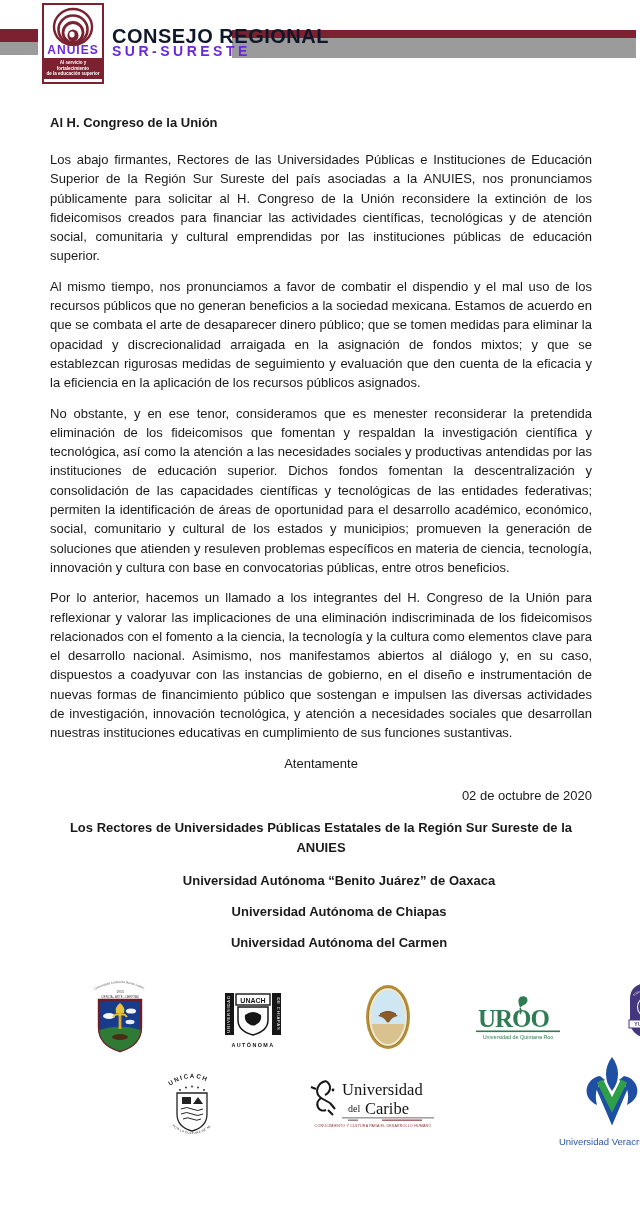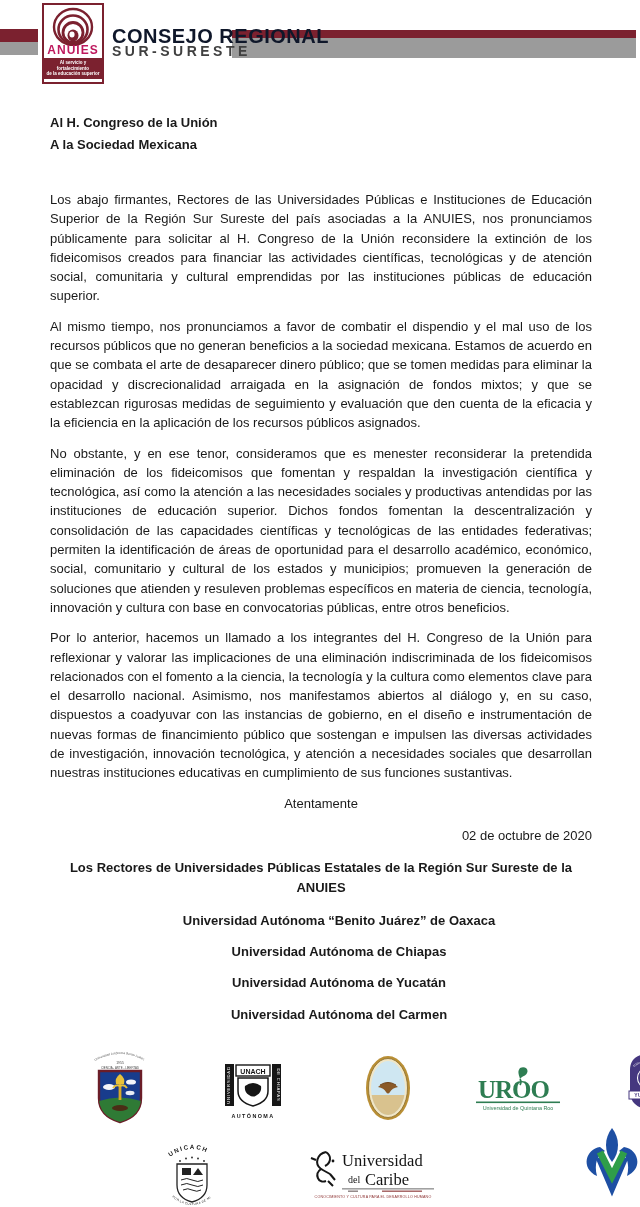--- a/index.html
+++ b/index.html
@@ -15,34 +15,34 @@
   .bar-left-gray{left:0;top:42px;width:38px;height:13px;background:#9b9b9b;}
   .bar-right-maroon{left:232px;top:30px;width:404px;height:8px;background:#7b212f;}
   .bar-right-gray{left:232px;top:38px;width:404px;height:20px;background:#9b9b9b;}
   .logo-box{
     position:absolute;left:42px;top:3px;width:62px;height:81px;
     border:2px solid #7b212f;background:#fff;box-sizing:border-box;
     display:flex;flex-direction:column;align-items:center;
   }
   .logo-rings{margin-top:1px;}
   .logo-acronym{
-    font-weight:bold;font-size:12px;letter-spacing:1px;color:#be185d;
+    font-weight:bold;font-size:12px;letter-spacing:1px;color:#6d28d9;
     line-height:12px;margin-top:-2px;text-align:center;
   }
   .logo-strip{
     margin-top:2px;width:100%;background:#7b212f;color:#fff;
     font-size:4.5px;line-height:5.5px;text-align:center;padding:2px 0 2px 0;
     font-weight:bold;
   }
   .council{position:absolute;left:112px;top:29px;line-height:15px;white-space:nowrap;}
   .council-1{font-size:20px;font-weight:bold;color:#0f172a;letter-spacing:0.5px;}
-  .council-2{font-size:14px;font-weight:bold;color:#404040;letter-spacing:3.5px;}
+  .council-2{font-size:14px;font-weight:bold;color:#6d28d9;letter-spacing:3.5px;}
   
   .content{padding:22px 48px 0 50px;font-size:13px;line-height:19.3px;}
-  .addressee{font-weight:bold;line-height:22px;margin-bottom:34px;}
+  .addressee{font-weight:bold;line-height:22px;margin-bottom:16px;}
   .content p{margin:0 0 11px 0;text-align:justify;}
   .center{text-align:center;}
   .closing{margin-top:6px;}
   .date{margin-top:13px;text-align:right;}
   .sig-title{margin-top:13px;font-weight:bold;}
   .uni-cols{display:flex;margin-top:14px;font-weight:bold;margin-left:36px;}
   .uni-col{flex:1;}
   .uni-item{text-align:center;margin-bottom:12px;line-height:19.3px;}
   
   .logos{position:relative;height:185px;margin-top:10px;}
@@ -86,37 +86,35 @@
 
     <div class="council">
       <div class="council-1">CONSEJO REGIONAL</div>
       <div class="council-2">SUR-SURESTE</div>
     </div>
   </div>
 
   <div class="content">
     <div class="addressee">
       <div>Al H. Congreso de la Unión</div>
-      <div>A la Sociedad Mexicana</div>
     </div>
 
     <p>Los abajo firmantes, Rectores de las Universidades Públicas e Instituciones de Educación Superior de la Región Sur Sureste del país asociadas a la ANUIES, nos pronunciamos públicamente para solicitar al H. Congreso de la Unión reconsidere la extinción de los fideicomisos creados para financiar las actividades científicas, tecnológicas y de atención social, comunitaria y cultural emprendidas por las instituciones públicas de educación superior.</p>
     <p>Al mismo tiempo, nos pronunciamos a favor de combatir el dispendio y el mal uso de los recursos públicos que no generan beneficios a la sociedad mexicana. Estamos de acuerdo en que se combata el arte de desaparecer dinero público; que se tomen medidas para eliminar la opacidad y discrecionalidad arraigada en la asignación de fondos mixtos; y que se establezcan rigurosas medidas de seguimiento y evaluación que den cuenta de la eficacia y la eficiencia en la aplicación de los recursos públicos asignados.</p>
     <p>No obstante, y en ese tenor, consideramos que es menester reconsiderar la pretendida eliminación de los fideicomisos que fomentan y respaldan la investigación científica y tecnológica, así como la atención a las necesidades sociales y productivas antendidas por las instituciones de educación superior. Dichos fondos fomentan la descentralización y consolidación de las capacidades científicas y tecnológicas de las entidades federativas; permiten la identificación de áreas de oportunidad para el desarrollo académico, económico, social, comunitario y cultural de los estados y municipios; promueven la generación de soluciones que atienden y resuleven problemas específicos en materia de ciencia, tecnología, innovación y cultura con base en convocatorias públicas, entre otros beneficios.</p>
     <p>Por lo anterior, hacemos un llamado a los integrantes del H. Congreso de la Unión para reflexionar y valorar las implicaciones de una eliminación indiscriminada de los fideicomisos relacionados con el fomento a la ciencia, la tecnología y la cultura como elementos clave para el desarrollo nacional. Asimismo, nos manifestamos abiertos al diálogo y, en su caso, dispuestos a coadyuvar con las instancias de gobierno, en el diseño e instrumentación de nuevas formas de financimiento público que sostengan e impulsen las diversas actividades de investigación, innovación tecnológica, y atención a necesidades sociales que desarrollan nuestras instituciones educativas en cumplimiento de sus funciones sustantivas.</p>
 
     <div class="center closing">Atentamente</div>
     <div class="center date">02 de octubre de 2020</div>
     <div class="center sig-title">Los Rectores de Universidades Públicas Estatales de la Región Sur Sureste de la ANUIES</div>
 
     <div class="uni-cols">
       <div class="uni-col">
         <div class="uni-item">Universidad Autónoma “Benito Juárez” de Oaxaca</div>
         <div class="uni-item">Universidad Autónoma de Chiapas</div>
-        <div class="uni-item">Universidad Autónoma de Yucatán</div>
         <div class="uni-item">Universidad Autónoma del Carmen</div>
       </div>
     </div>
 
     <div class="logos">
 
       <svg class="logo l-uabjo" width="60" height="78" viewBox="0 0 60 78">
         <defs>
             <path id="ub-arc" d="M5,13 Q30,-1 55,13" fill="none"></path>
           </defs>

